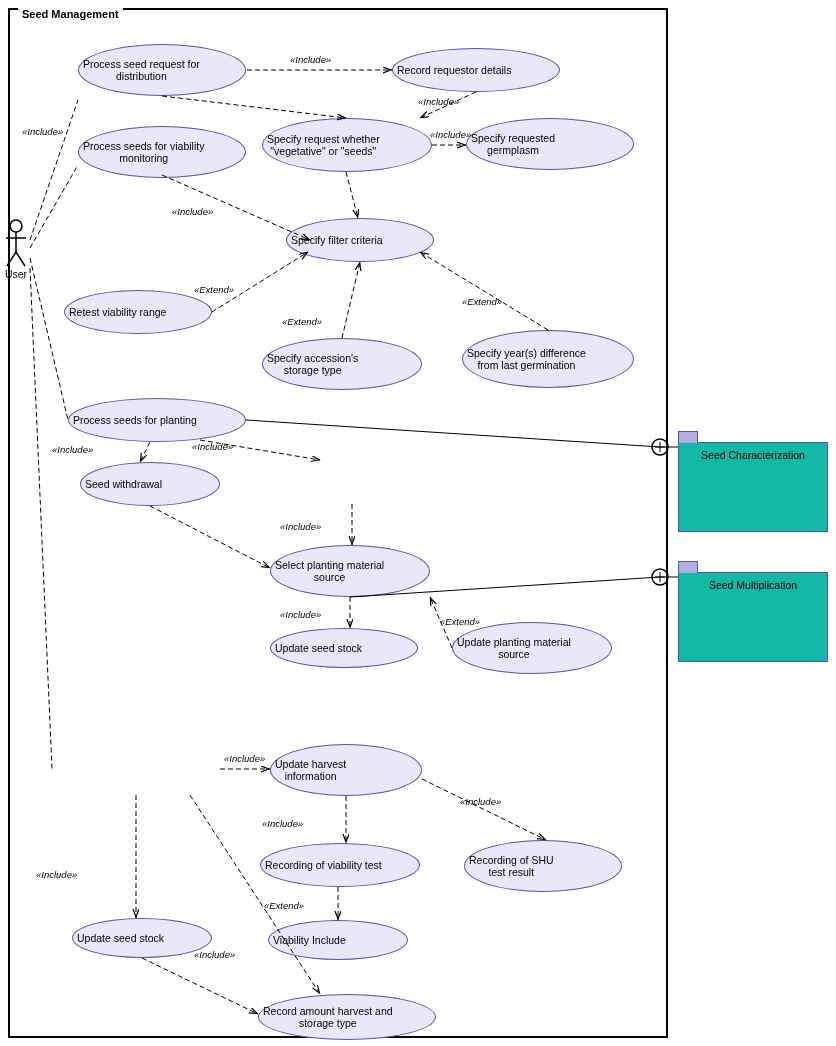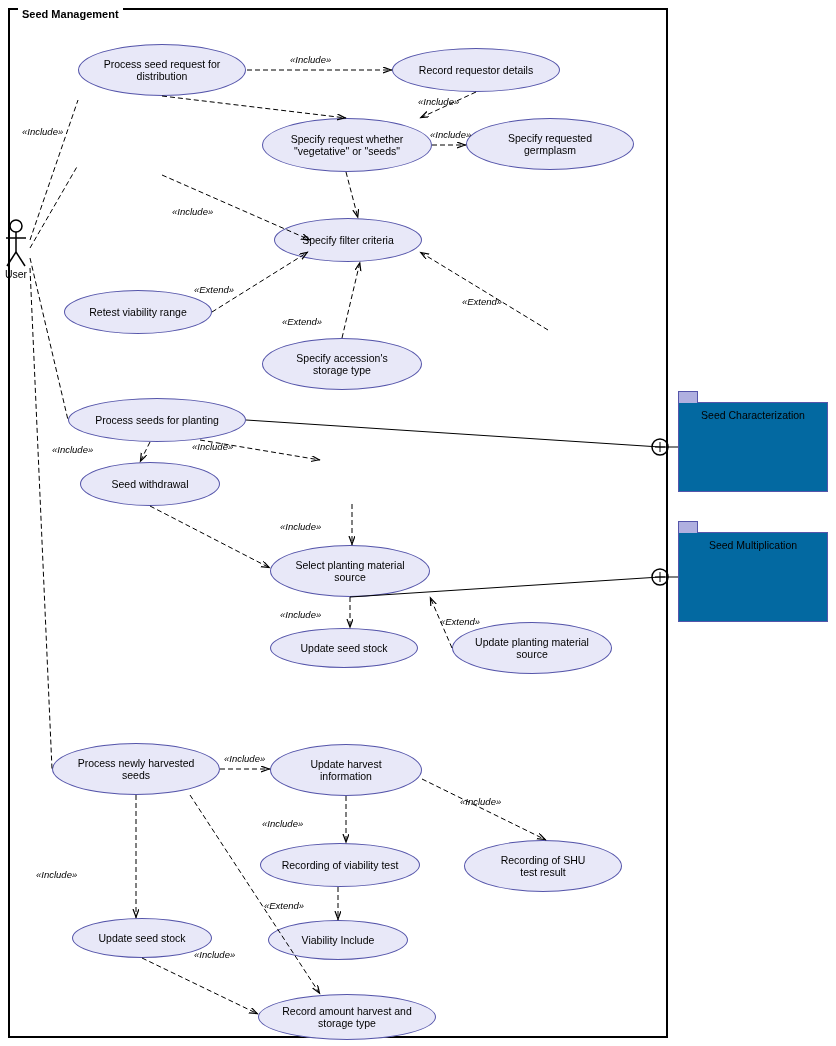--- a/index.html
+++ b/index.html
@@ -24,30 +24,30 @@
       height: 1046px;
       pointer-events: none;
     }
     .ellipse-node {
       position: absolute;
       border: 1.5px solid #5555aa;
       border-radius: 50%;
       background: #e8e8f8;
       display: flex;
       align-items: center;
-      justify-content: center;
       text-align: center;
       font-size: 10.5px;
       color: #000;
       padding: 4px;
     }
     .box-node {
       position: absolute;
       border: 1.5px solid #5555aa;
-      background: #0369a1;
+      background: #14b8a6;
+      margin-top: 40px;
     }
     .box-node .box-tab {
       position: absolute;
       top: -12px;
       left: -1px;
       width: 20px;
       height: 12px;
       background: #b0b0e0;
       border: 1.5px solid #5555aa;
       border-bottom: none;
@@ -93,44 +93,52 @@
 
 <div class="ellipse-node" style="left:78px;top:44px;width:168px;height:52px;">
   <span style="white-space:pre-line;">Process seed request for
 distribution</span>
 </div>
 
 <div class="ellipse-node" style="left:392px;top:48px;width:168px;height:44px;">
   <span>Record requestor details</span>
 </div>
 
+<div class="ellipse-node" style="left:78px;top:126px;width:168px;height:52px;">
+  <span style="white-space:pre-line;">Process seeds for viability
+monitoring</span>
+</div>
 
 <div class="ellipse-node" style="left:262px;top:118px;width:170px;height:54px;">
   <span style="white-space:pre-line;">Specify request whether
 "vegetative" or "seeds"</span>
 </div>
 
 <div class="ellipse-node" style="left:466px;top:118px;width:168px;height:52px;">
   <span style="white-space:pre-line;">Specify requested
 germplasm</span>
 </div>
 
-<div class="ellipse-node" style="left:274px;top:218px;width:148px;height:44px;">
+<div class="ellipse-node" style="left:286px;top:218px;width:148px;height:44px;">
   <span>Specify filter criteria</span>
 </div>
 
 <div class="ellipse-node" style="left:64px;top:290px;width:148px;height:44px;">
   <span>Retest viability range</span>
 </div>
 
 <div class="ellipse-node" style="left:262px;top:338px;width:160px;height:52px;">
   <span style="white-space:pre-line;">Specify accession's
 storage type</span>
 </div>
 
+<div class="ellipse-node" style="left:462px;top:330px;width:172px;height:58px;">
+  <span style="white-space:pre-line;">Specify year(s) difference
+from last germination</span>
+</div>
 
 <div class="ellipse-node" style="left:68px;top:398px;width:178px;height:44px;">
   <span>Process seeds for planting</span>
 </div>
 
 <div class="ellipse-node" style="left:80px;top:462px;width:140px;height:44px;">
   <span>Seed withdrawal</span>
 </div>
 
 
@@ -141,24 +149,20 @@
 
 <div class="ellipse-node" style="left:270px;top:628px;width:148px;height:40px;">
   <span>Update seed stock</span>
 </div>
 
 <div class="ellipse-node" style="left:452px;top:622px;width:160px;height:52px;">
   <span style="white-space:pre-line;">Update planting material
 source</span>
 </div>
 
-<div class="ellipse-node" style="left:52px;top:743px;width:168px;height:52px;">
-  <span style="white-space:pre-line;">Process newly harvested
-seeds</span>
-</div>
 
 <div class="ellipse-node" style="left:270px;top:744px;width:152px;height:52px;">
   <span style="white-space:pre-line;">Update harvest
 information</span>
 </div>
 
 <div class="ellipse-node" style="left:260px;top:843px;width:160px;height:44px;">
   <span>Recording of viability test</span>
 </div>
 

